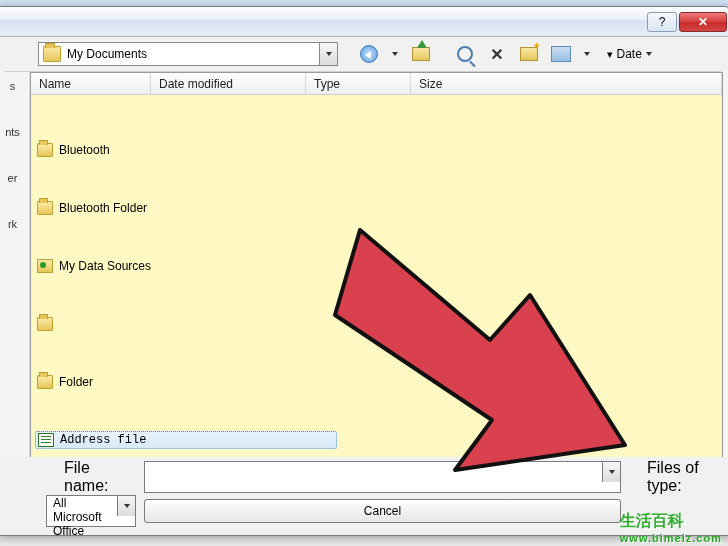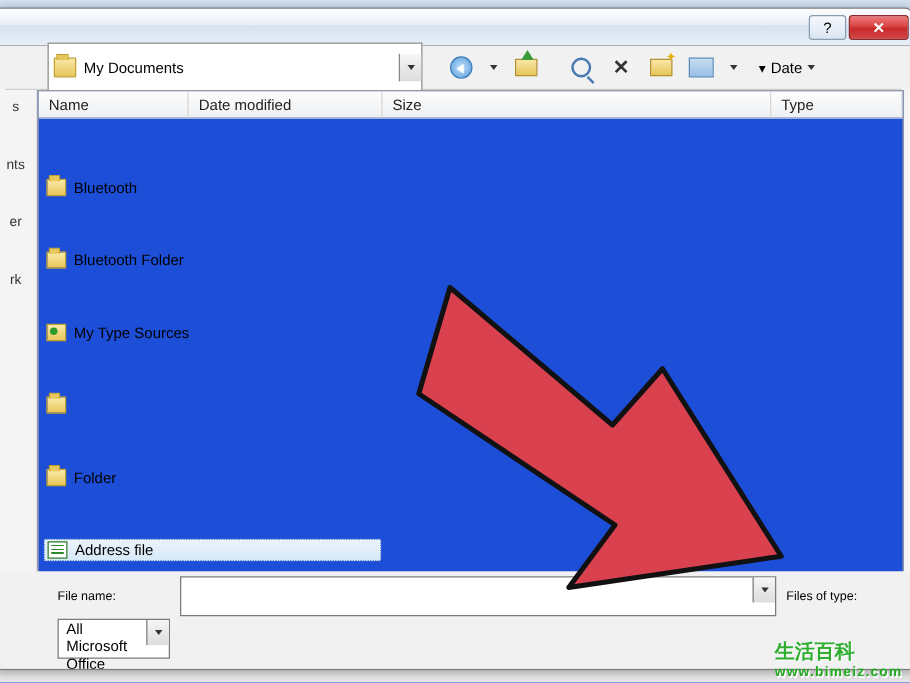--- a/index.html
+++ b/index.html
@@ -57,21 +57,21 @@
     height: 34px;
     display:flex;
     align-items:center;
     padding: 4px 8px;
     gap: 6px;
     background:#f1f1f1;
   }
   .location-combo {
     display:flex; align-items:center;
     border:1px solid #888; background:#fff;
-    height:40px; flex: 0 0 300px;
+    height:24px; flex: 0 0 300px;
   }
   .loc-icon {
     width:18px; height:16px; margin:0 4px;
     background:linear-gradient(#f9e7a6,#e6c65a);
     border:1px solid #c0a030;
     border-radius:1px;
     position:relative;
   }
   .loc-icon:before{
     content:""; position:absolute; top:-4px; left:1px;
@@ -119,21 +119,21 @@
     border-right:1px solid #ddd;
     padding-top:8px;
     display:flex; flex-direction:column; align-items:center; gap:34px;
     font-size:11px; color:#333;
     overflow:hidden;
   }
   .places-bar .pl{writing-mode:horizontal-tb; text-align:center; white-space:nowrap;}
 
   .file-pane{
     flex:1;
-    background:#1d4ed8;
+    background:#fef9c3;
     border:1px solid #9a9a9a;
     margin:0 6px 2px 0;
     display:flex; flex-direction:column;
   }
   .cols{
     height:22px; display:flex;
     border-bottom:1px solid #cfcfcf;
     background:linear-gradient(#fdfdfd,#eef0f2);
     font-size:12px;
   }
@@ -148,41 +148,42 @@
   .file-list{flex:1; padding:6px 4px; position:relative;}
   .frow{
     display:flex; align-items:center; gap:6px;
     height:18px; padding:0 2px;
     font-size:12px; color:#000;margin-top:40px;
   }
   .frow.sel{
     background:linear-gradient(#eaf3fb,#d7e9f8);
     border:1px dotted #5a8cbd;
     border-radius:2px;
-    width:270px;
+    width:302px;
+    font-family:Liberation Mono, monospace;
   }
   .fico{width:16px;height:14px;position:relative;}
   .fico.folder{background:linear-gradient(#fbeaa8,#e7c65a);border:1px solid #c0a030;border-radius:1px;}
   .fico.folder:before{content:"";position:absolute;top:-4px;left:1px;width:7px;height:4px;background:#e7c65a;border:1px solid #c0a030;border-bottom:none;border-radius:1px 1px 0 0;}
   .fico.odc{background:linear-gradient(#fbeaa8,#e7c65a);border:1px solid #c0a030;}
   .fico.odc:after{content:"";position:absolute;top:2px;left:2px;width:6px;height:6px;background:#2b9a2b;border-radius:50%;}
   .fico.xls{background:#fff;border:1px solid #2a7a2a;}
   .fico.xls:after{content:"";position:absolute;top:2px;left:2px;right:2px;bottom:2px;background:repeating-linear-gradient(#2a8a2a 0 1px,#fff 1px 3px);}
 
   .bottom{
     position:absolute; left:0; right:0; bottom:0;
     padding:6px 10px 10px 50px;
     background:#f1f1f1;
     display:grid;
     grid-template-columns:90px 1fr 90px;
     grid-template-rows:28px 28px;
     gap:6px 8px;
     align-items:center;
   }
-  .lbl{font-size:10px;}
+  .lbl{font-size:16px;margin-left:18px;}
   .combo{
     height:32px; border:1px solid #7a7a7a; background:#fff;
     display:flex; align-items:flex-start;
   }
   .combo .val{flex:1; padding:0 6px; font-size:12px;}
   .combo .cd{width:18px;height:20px;border-left:1px solid #7a7a7a;display:flex;align-items:center;justify-content:center;background:linear-gradient(#f6f6f6,#dcdcdc);}
   .act-btn{
     height:24px; border:1px solid #7a7a7a;
     background:linear-gradient(#fefefe,#e6e6e6);
     border-radius:3px;
@@ -267,35 +268,35 @@
       <div class="pl">s</div>
       <div class="pl">nts</div>
       <div class="pl">er</div>
       <div class="pl">rk</div>
     </div>
 
     <div class="file-pane">
       <div class="cols">
         <div class="col name">Name</div>
         <div class="col date">Date modified</div>
+        <div class="col type">Type</div>
         <div class="col size">Size</div>
-        <div class="col type">Type</div>
       </div>
       <div class="file-list" id="flist">
           <div class="frow">
             <div class="fico folder"></div>
             <span>Bluetooth</span>
           </div>
           <div class="frow">
             <div class="fico folder"></div>
             <span>Bluetooth Folder</span>
           </div>
           <div class="frow">
             <div class="fico odc"></div>
-            <span>My Type Sources</span>
+            <span>My Data Sources</span>
           </div>
           <div class="frow">
             <div class="fico folder"></div>
           </div>
           <div class="frow">
             <div class="fico folder"></div>
             <span>Folder</span>
           </div>
           <div class="frow sel">
             <div class="fico xls"></div>
@@ -313,20 +314,23 @@
           <div class="drop-tri sm"></div>
         </div>
     </div>
 
     <div class="lbl">Files of type:</div>
     <div class="combo">
       <div class="val">All Microsoft Office Excel Files</div>
       <div class="cd">
           <div class="drop-tri sm"></div>
         </div>
+    </div>
+    <div class="act-btn">
+      <span>Cancel</span>
     </div>
   </div>
 </div>
 
 <svg class="red-arrow" width="330" height="280">
   <path d="M 40 10
            L 170 120
            L 210 75
            L 305 225
            L 135 250

